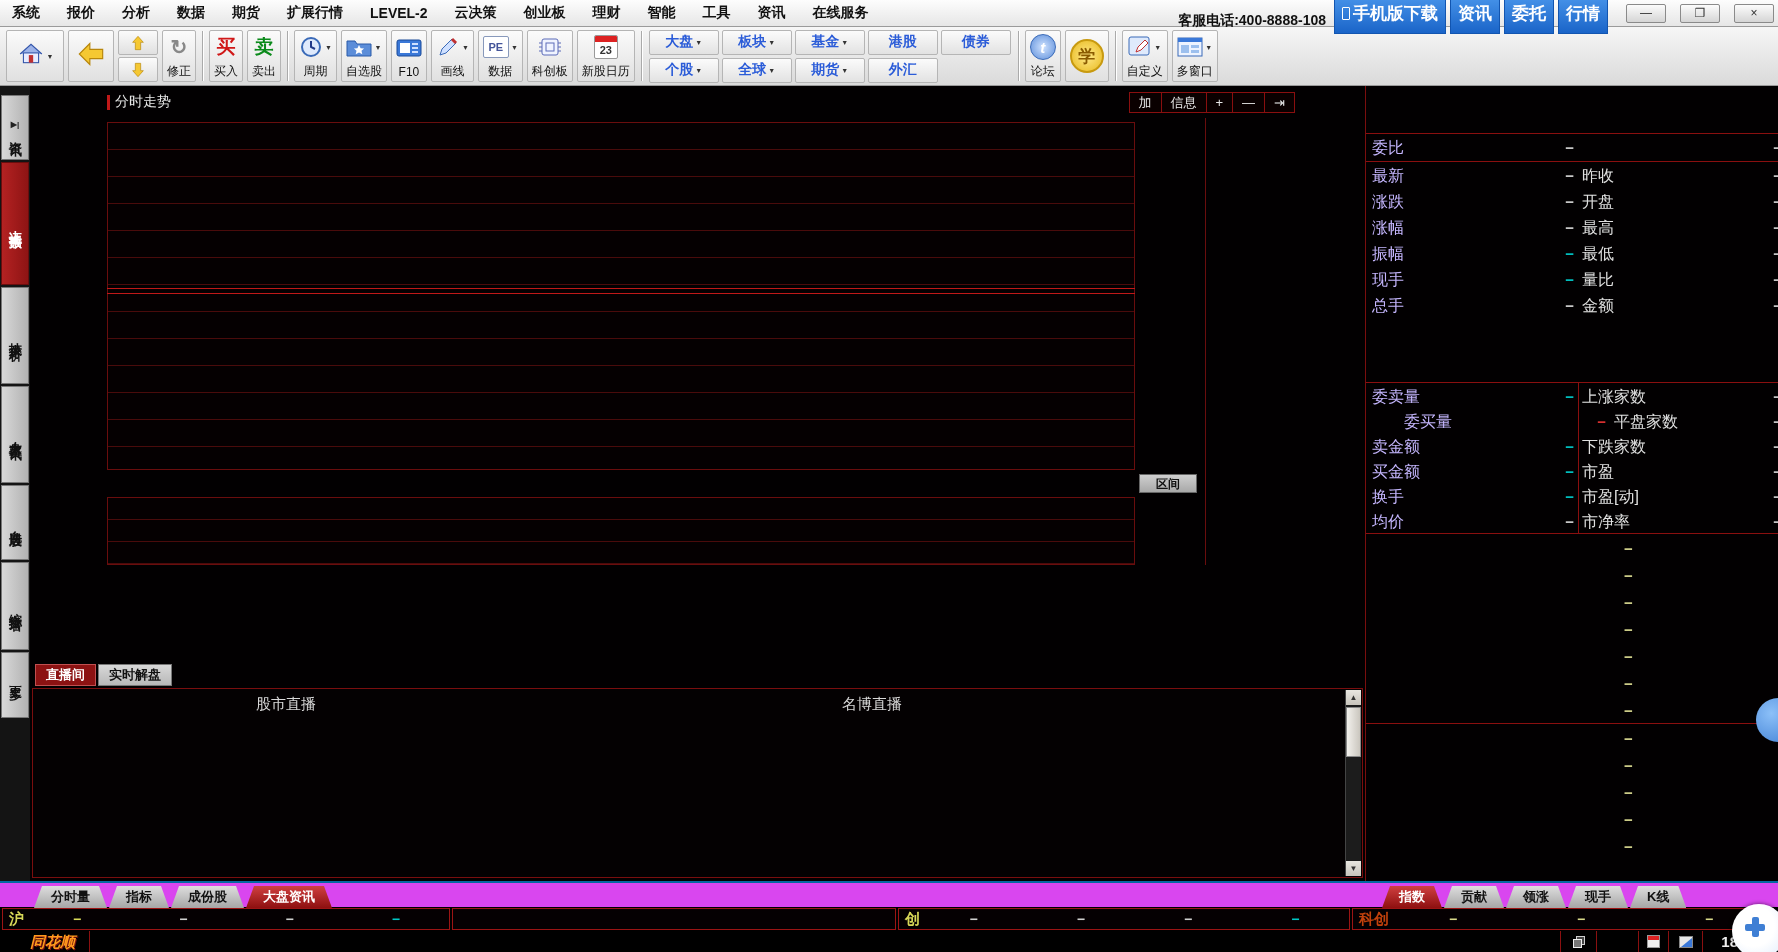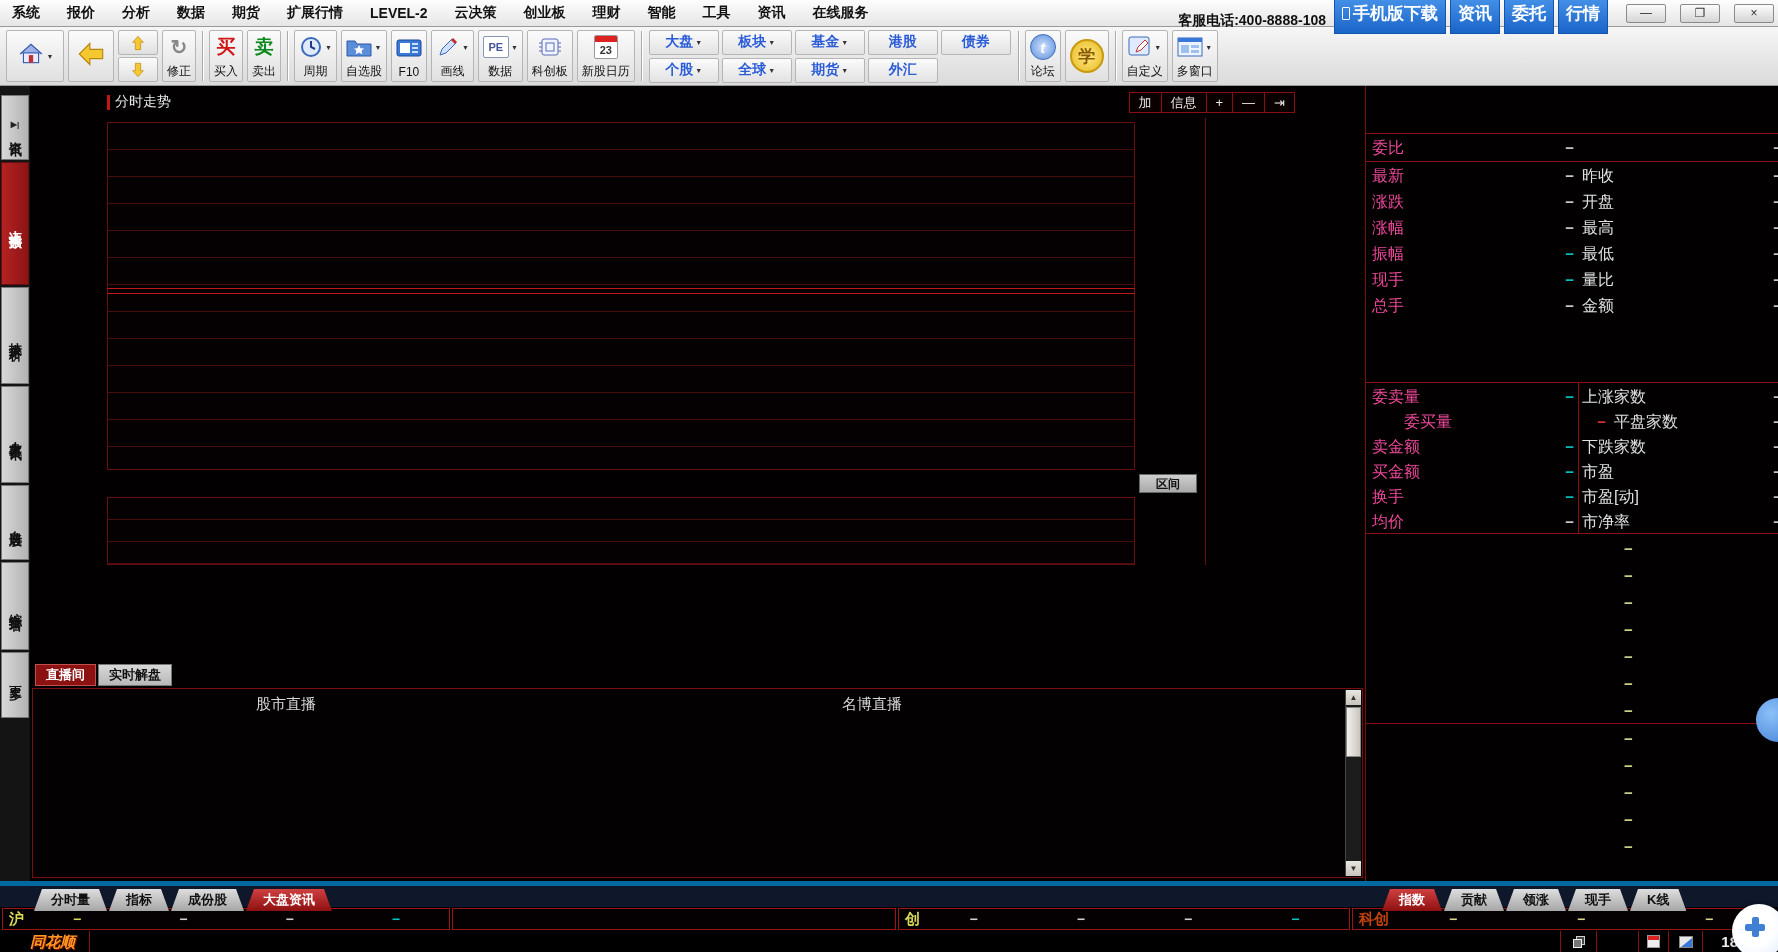--- a/index.html
+++ b/index.html
@@ -85,29 +85,29 @@
   .vscroll{position:absolute;right:1px;top:1px;bottom:1px;width:16px;background:#1c1c1c;border-left:1px solid #444;}
   .vs-btn{position:absolute;left:0;width:15px;height:15px;background:linear-gradient(#e8e6e0,#c8c4bc);
     color:#333;font-size:8px;text-align:center;line-height:15px;cursor:pointer;}
   .vs-up{top:0;} .vs-dn{bottom:0;}
   .vs-thumb{position:absolute;left:0;top:17px;width:15px;height:50px;background:linear-gradient(90deg,#f2f0ec,#cac6be);
     border:1px solid #888;cursor:grab;}
   
   .rightpanel{width:413px;flex:none;position:relative;background:#020001;border-left:1px solid #7a0e0e;color:#e0e0e0;}
   .rp-sec{position:absolute;left:0;width:100%;border-top:1px solid #8a0f0f;}
   .rp-row{position:relative;height:26px;}
-  .rp-l{position:absolute;left:6px;top:4px;font-size:16px;color:#ec4899;white-space:nowrap;}
+  .rp-l{position:absolute;left:6px;top:4px;font-size:16px;color:#c4b5fd;white-space:nowrap;}
   .rp-lv{position:absolute;left:188px;top:5px;width:20px;font-size:15px;font-weight:bold;text-align:right;}
   .rp-r{position:absolute;left:216px;top:4px;font-size:16px;color:#e0e0e0;white-space:nowrap;}
   .rp-rv{position:absolute;right:-4px;top:5px;font-size:15px;font-weight:bold;color:#cfcfcf;}
   .rp-divider{position:absolute;left:212px;top:0;bottom:0;width:1px;background:#8a0f0f;}
   .dash-row{position:relative;height:27px;}
   .dash-val{position:absolute;left:258px;top:6px;font-size:15px;font-weight:bold;color:#d6d68e;}
   
-  .bottom-tabs-row{height:26px;background:#0f172a;border-top:5px solid #0369a1;position:relative;}
+  .bottom-tabs-row{height:26px;background:#d946ef;border-top:2px solid #0369a1;position:relative;}
   .ttab{clip-path:polygon(8px 0,calc(100% - 8px) 0,100% 100%,0 100%);
     background:linear-gradient(#dedede,#a6a6a6);color:#111;font-size:13px;font-weight:bold;
     height:22px;line-height:22px;padding:0 17px;margin-right:2px;cursor:pointer;white-space:nowrap;}
   .ttab.active{background:linear-gradient(#d04040,#8e1010);color:#fff;}
   .lt-group{position:absolute;left:34px;top:3px;display:flex;}
   .rt-group{position:absolute;left:1382px;top:3px;display:flex;}
   
   .status-bar{height:24px;display:flex;padding:1px 2px;background:#000;}
   .sb-sec{border:1px solid #9c1414;background:#050002;height:22px;display:flex;align-items:center;margin-right:2px;}
   .sb-label{font-size:15px;font-weight:bold;padding-left:6px;white-space:nowrap;}

